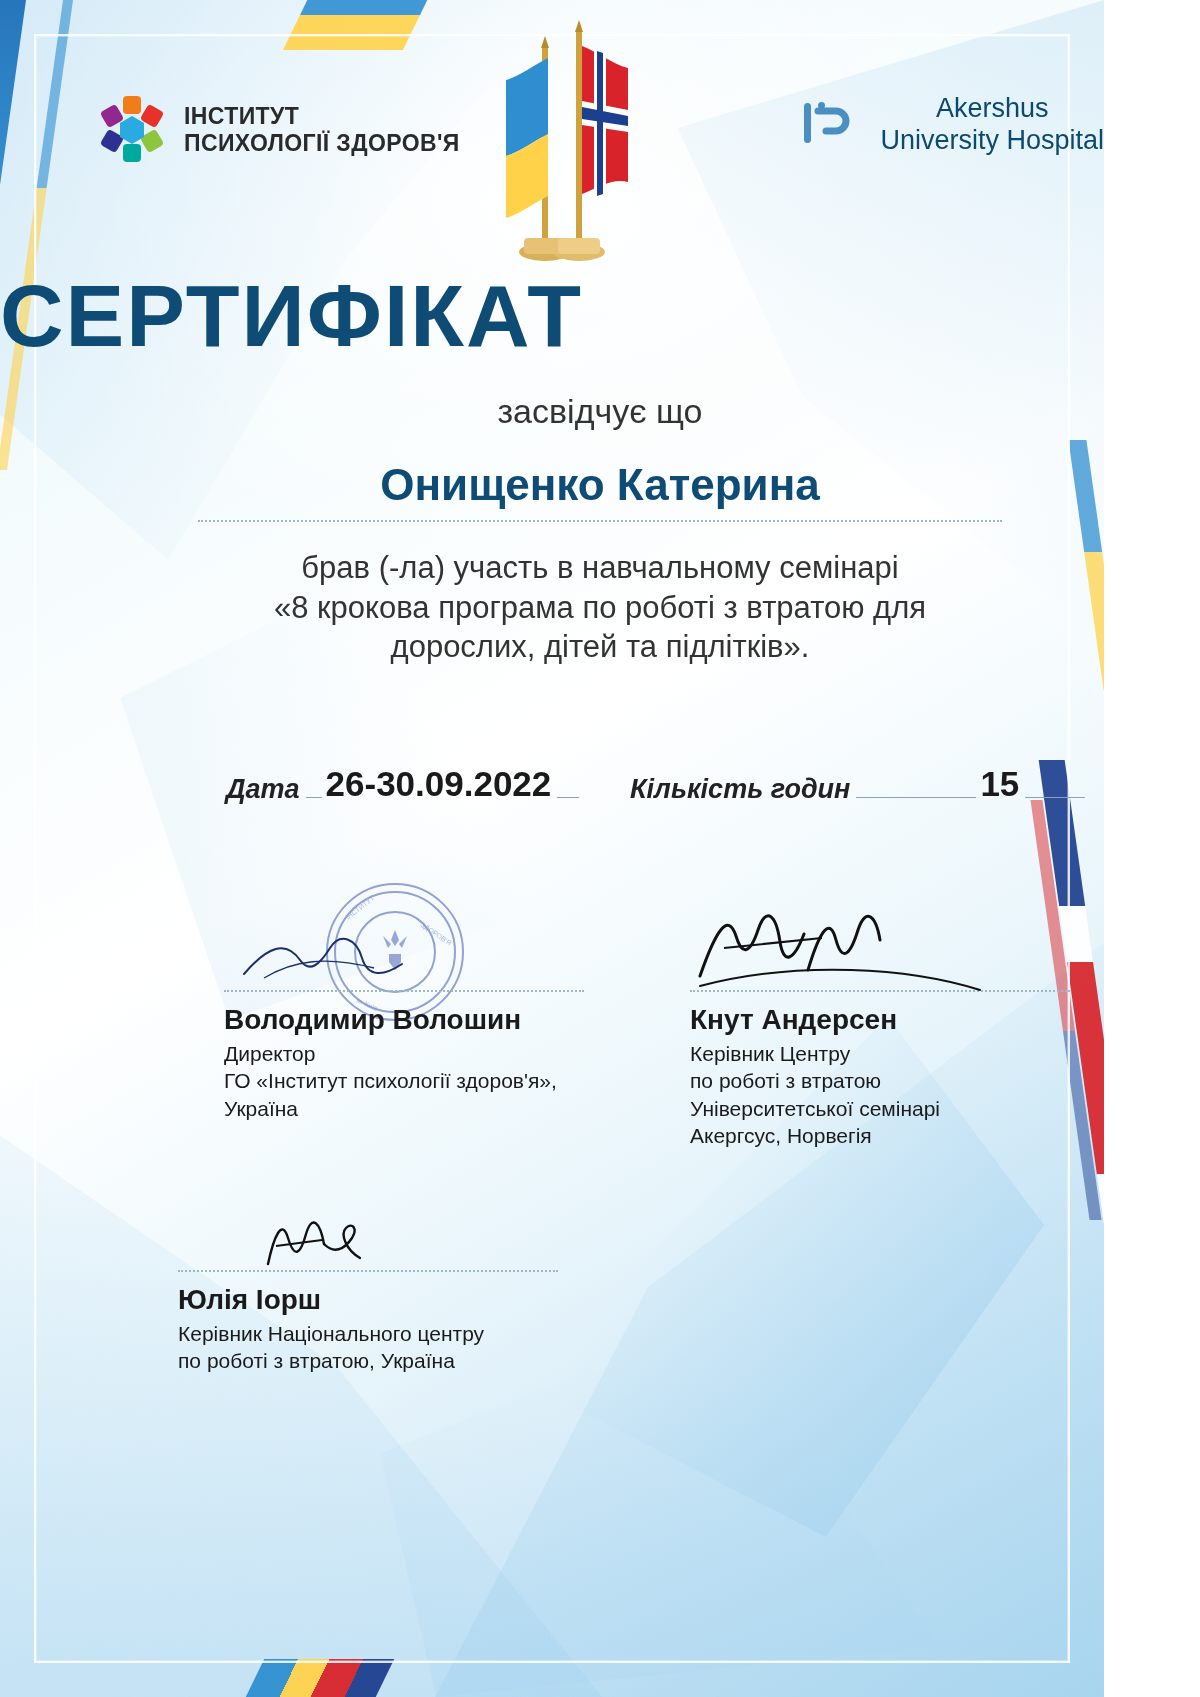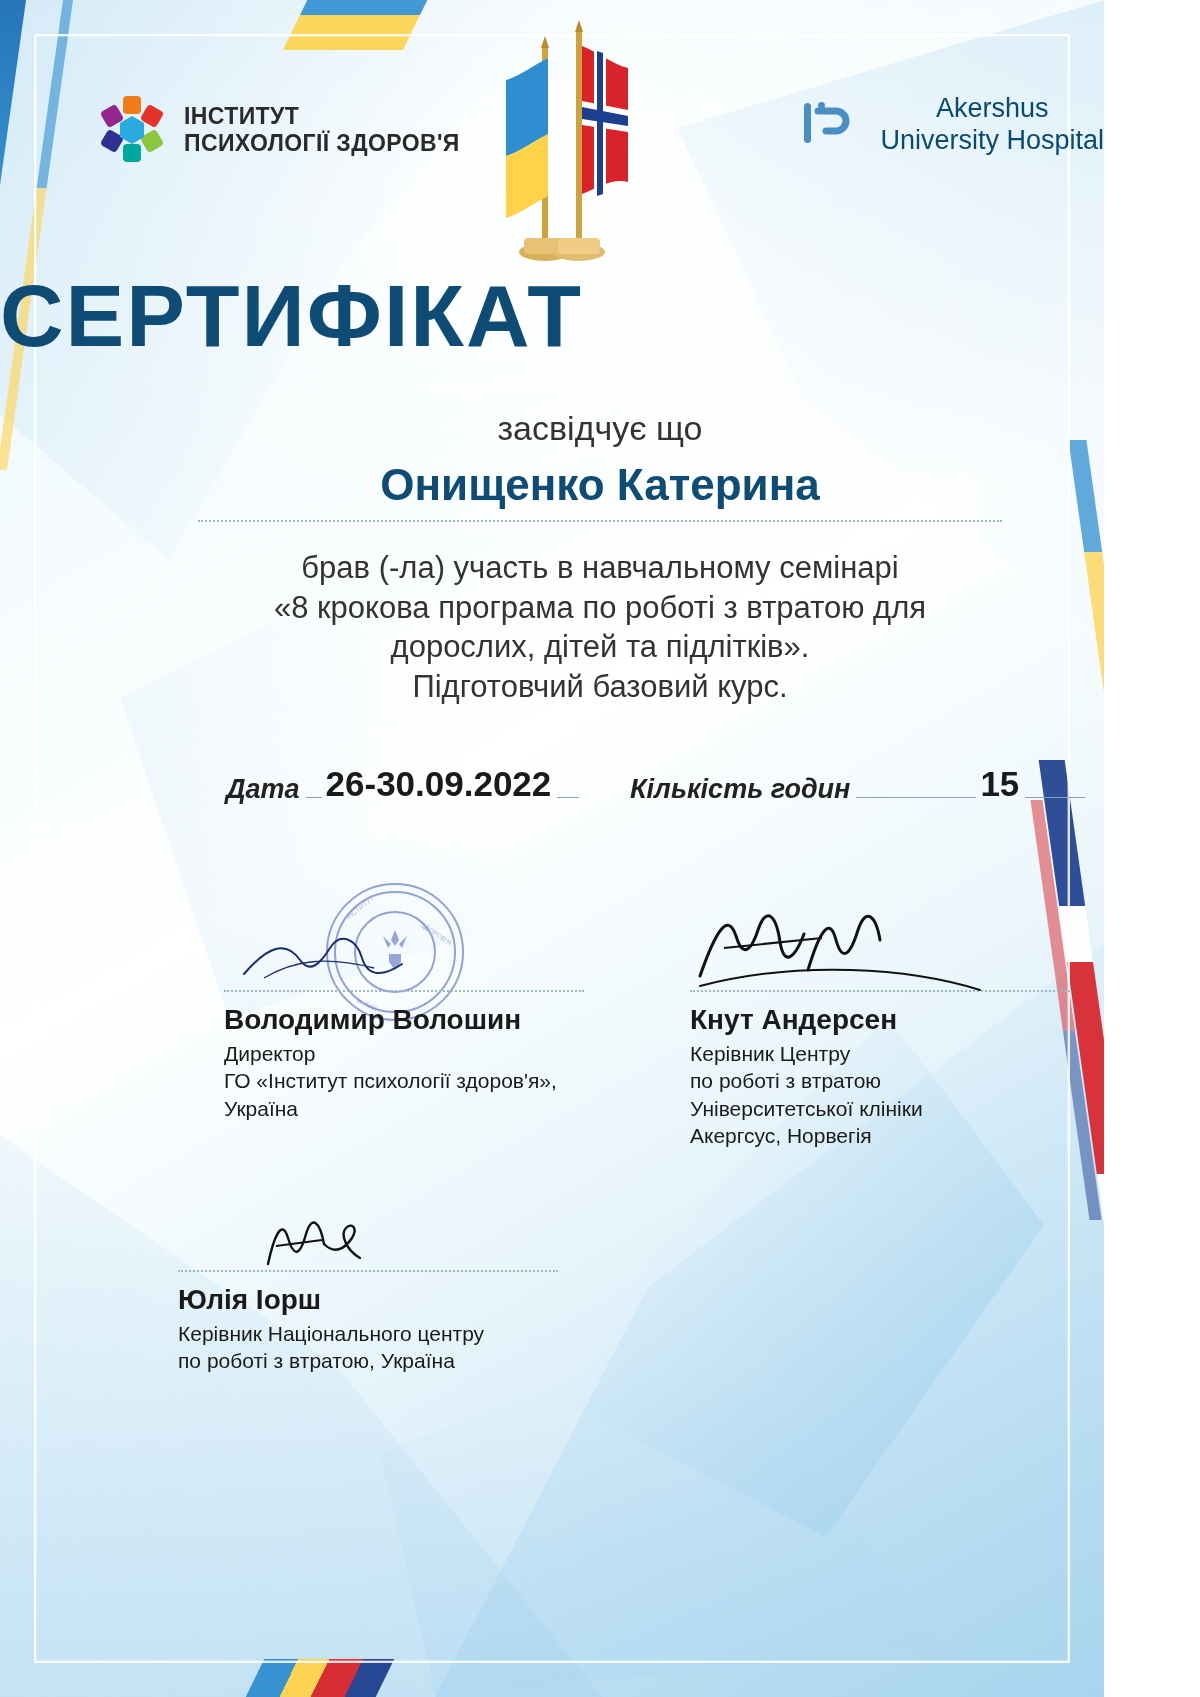--- a/index.html
+++ b/index.html
@@ -192,21 +192,20 @@
     letter-spacing: 2px;
     line-height: 1;
   }
   .subtitle {
     position: absolute;
     top: 392px;
     width: 1200px;
     text-align: center;
     color: #333333;
     font-size: 34px;
-    margin-top: 17px;
   }
   .recipient {
     position: absolute;
     top: 460px;
     width: 1200px;
     text-align: center;
     color: #0f4c75;
     font-size: 44px;
     font-weight: 700;
   }
@@ -395,21 +394,20 @@
 
   <div class="title">СЕРТИФІКАТ</div>
   <div class="subtitle">засвідчує що</div>
   <div class="recipient">Онищенко Катерина</div>
   <div class="recipient-rule"></div>
 
   <div class="description">
     <div>брав (-ла) участь в навчальному семінарі</div>
     <div>«8 крокова програма по роботі з втратою для</div>
     <div>дорослих, дітей та підлітків».</div>
-    <div>Підготовчий базовий курс.</div>
   </div>
 
   <div class="meta-row">
     <div class="meta-date">
       <span class="meta-label">Дата</span>
       <span class="meta-line" style="width:16px"></span>
       <span class="meta-value">26-30.09.2022</span>
       <span class="meta-line" style="width:22px"></span>
     </div>
     <div class="meta-hours">
@@ -464,21 +462,21 @@
         <path d="M128 80 C 140 40, 150 26, 156 50 C 162 72, 170 66, 178 40 C 186 16, 196 26, 200 50" stroke="#111" stroke-width="3" fill="none" stroke-linecap="round"></path>
         <path d="M44 58 L 142 48" stroke="#111" stroke-width="2" fill="none"></path>
         <path d="M20 96 C 120 70, 230 78, 300 100" stroke="#111" stroke-width="2" fill="none" stroke-linecap="round"></path>
       </svg>
     </div>
     <div class="sig-line"></div>
     <div class="sig-name">Кнут Андерсен</div>
     <div class="sig-role">
       <div>Керівник Центру</div>
       <div>по роботі з втратою</div>
-      <div>Університетської клініки</div>
+      <div>Університетської семінарі</div>
       <div>Акергсус, Норвегія</div>
     </div>
   </div>
 
   <div class="sig sig-3">
     <div class="scribble" style="left:70px; top:-62px;">
       <svg width="180" height="66" viewBox="0 0 180 66" aria-hidden="true">
         <path d="M20 56 C 26 28, 34 10, 40 30 C 46 50, 52 48, 58 26 C 64 6, 72 14, 76 36" stroke="#111" stroke-width="2.4" fill="none" stroke-linecap="round"></path>
         <path d="M28 38 L 74 32" stroke="#111" stroke-width="2" fill="none"></path>
         <path d="M76 36 C 86 46, 96 42, 104 30 C 110 20, 104 14, 98 20 C 92 26, 98 42, 112 50" stroke="#111" stroke-width="2.4" fill="none" stroke-linecap="round"></path>

